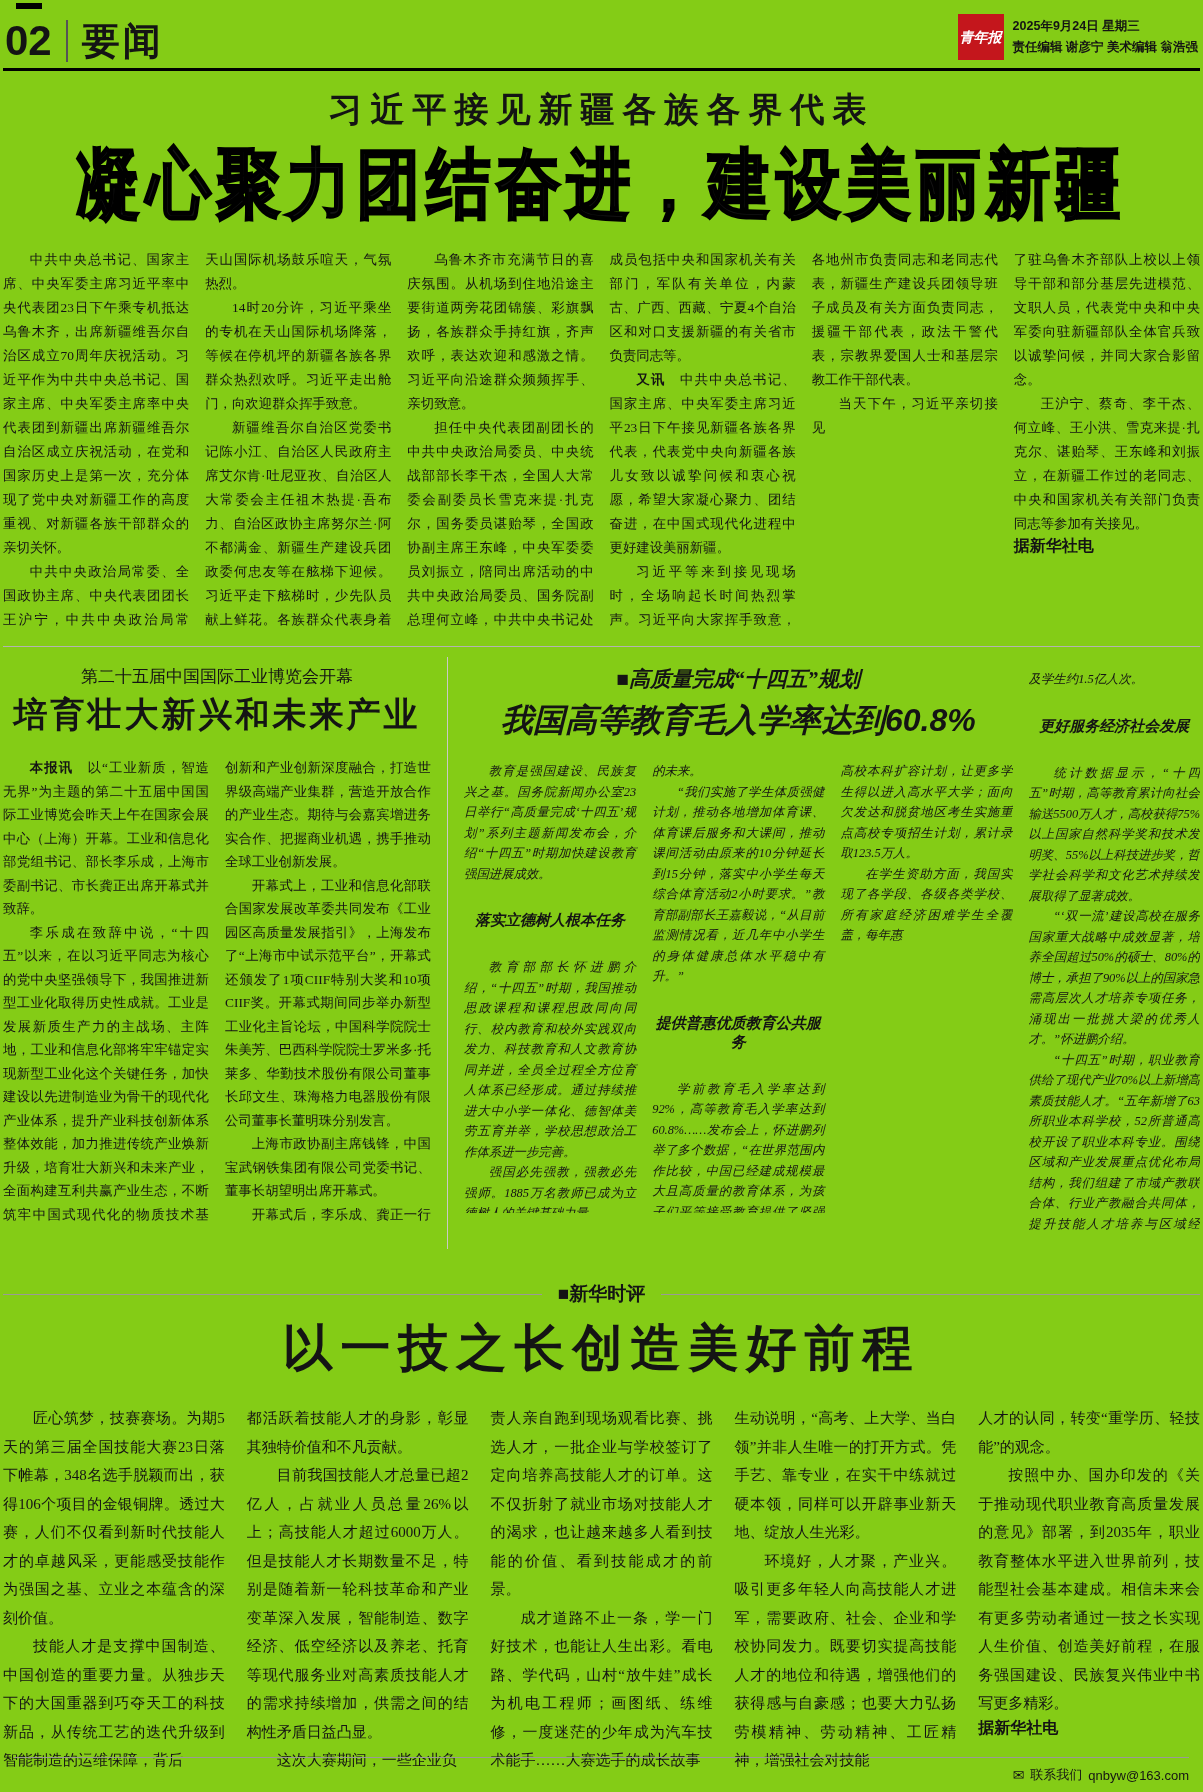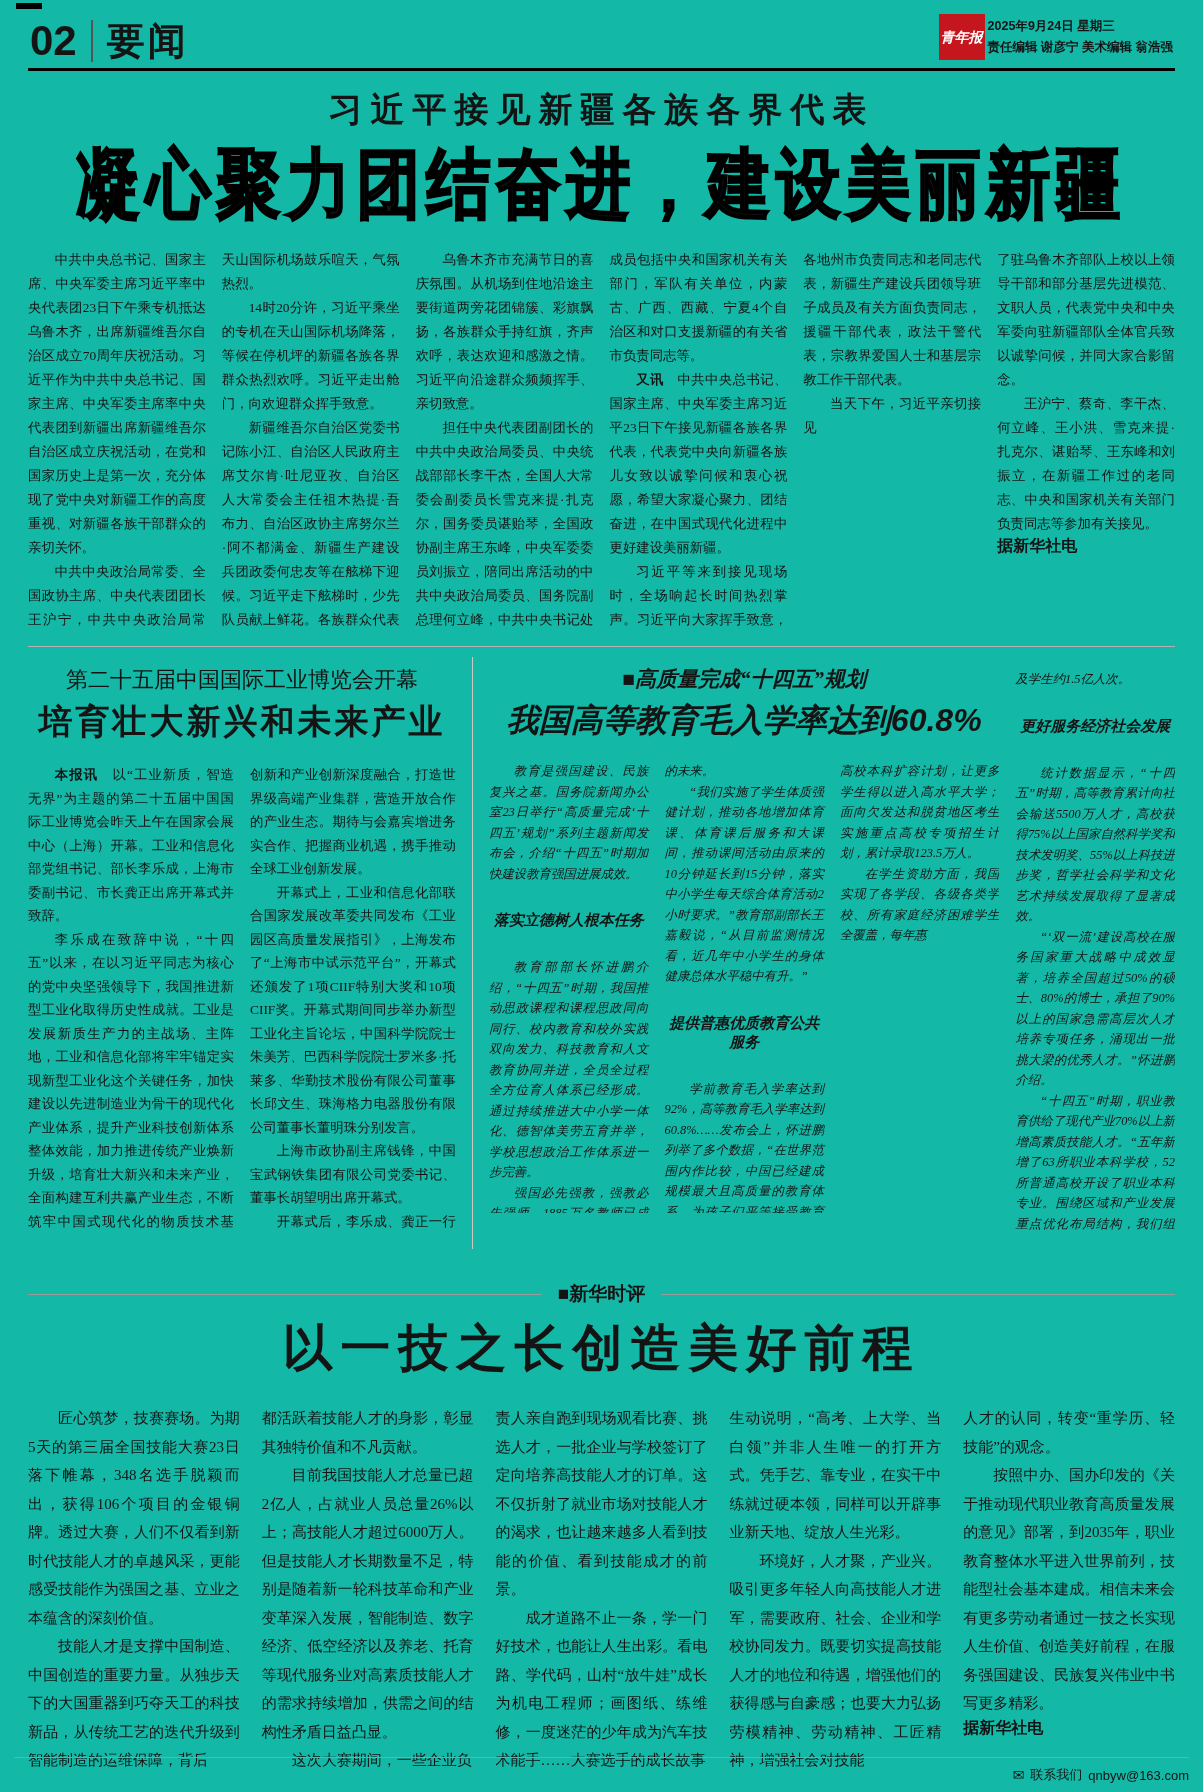--- a/index.html
+++ b/index.html
@@ -1,29 +1,29 @@
 <!DOCTYPE html>
 <html><head>
 <meta charset="utf-8">
 <style>
   html,body{margin:0;padding:0;background:#e9e9e7;}
-  .page{position:relative;width:1203px;height:1792px;margin:0 auto;background:#14b8a6;
-        box-sizing:border-box;padding:0 28px;overflow:hidden;color:#141414;
+  .page{position:relative;width:1203px;height:1792px;margin:0 auto;background:#84cc16;
+        box-sizing:border-box;padding:0 3px;overflow:hidden;color:#141414;
         font-family:"Liberation Serif","DejaVu Serif",serif;}
   .corner-tick{position:absolute;top:3px;left:16px;width:26px;height:6px;background:#000;}
 
   
   .masthead{display:flex;justify-content:space-between;align-items:flex-end;
             border-bottom:3px solid #000;padding:14px 2px 6px;}
   .mh-left{display:flex;align-items:center;gap:14px;}
   .page-num{font-family:"Liberation Sans",sans-serif;font-size:42px;font-weight:bold;line-height:1;}
   .vbar{width:2px;height:42px;background:#555;}
   .section-name{font-family:"Liberation Sans",sans-serif;font-size:38px;font-weight:bold;
                 letter-spacing:3px;line-height:1;}
-  .mh-right{display:flex;align-items:center;gap:3px;padding-bottom:2px;}
+  .mh-right{display:flex;align-items:center;gap:9px;padding-bottom:2px;}
   .logo{width:46px;height:46px;background:#c4161c;color:#fff;display:flex;align-items:center;
         justify-content:center;font-size:14px;font-weight:bold;text-align:center;line-height:1.05;
         font-family:"DejaVu Serif",serif;font-style:italic;}
   .dateline{font-family:"Liberation Sans",sans-serif;font-size:12.5px;font-weight:bold;line-height:1.7;}
 
   
   .cols{display:flex;gap:16px;text-align:justify;}
   .cols .col{flex:1;min-width:0;}
   .cols p{margin:0;text-indent:2em;}
   .cols p.cont{text-indent:0;}
@@ -40,21 +40,21 @@
                  transform:scaleY(1.18);transform-origin:center;
                  -webkit-text-stroke:2px #000;}
   .lead-cols{height:384px;overflow:hidden;}
   .lead-cols p{font-size:13.4px;line-height:24px;}
   .hrule{height:1px;background:#b3b3b0;margin:14px 0 10px;}
 
   
   .middle{display:flex;gap:16px;height:592px;overflow:hidden;}
   .vrule{width:1px;background:#c9c9c6;}
   .expo{width:428px;flex:none;}
-  .expo-kicker{text-align:center;font-family:"Liberation Sans",sans-serif;font-size:22px;margin:8px 0 4px;}
+  .expo-kicker{text-align:center;font-family:"Liberation Sans",sans-serif;font-size:17px;margin:8px 0 4px;}
   .expo-headline{text-align:center;font-family:"Liberation Sans",sans-serif;font-size:34px;
                  font-weight:900;letter-spacing:3px;margin:4px 0 18px;}
   .expo-cols{height:468px;overflow:hidden;}
   .expo-cols p{font-size:13.4px;line-height:23.5px;}
 
   .edu{flex:1;display:flex;gap:16px;min-width:0;font-style:italic;}
   .edu-main{flex:3.2;min-width:0;}
   .edu-kicker{text-align:center;font-size:21px;font-weight:bold;margin:8px 0 6px;}
   .edu-headline{text-align:center;font-family:"Liberation Sans",sans-serif;font-size:32px;
                 font-weight:900;margin:6px 0 18px;white-space:nowrap;}

